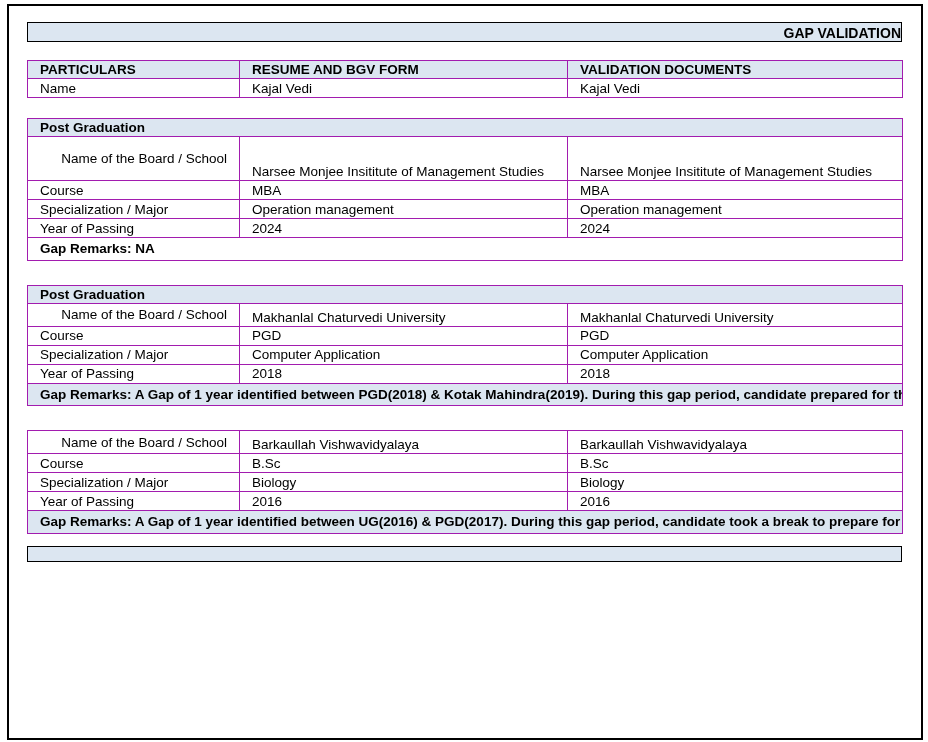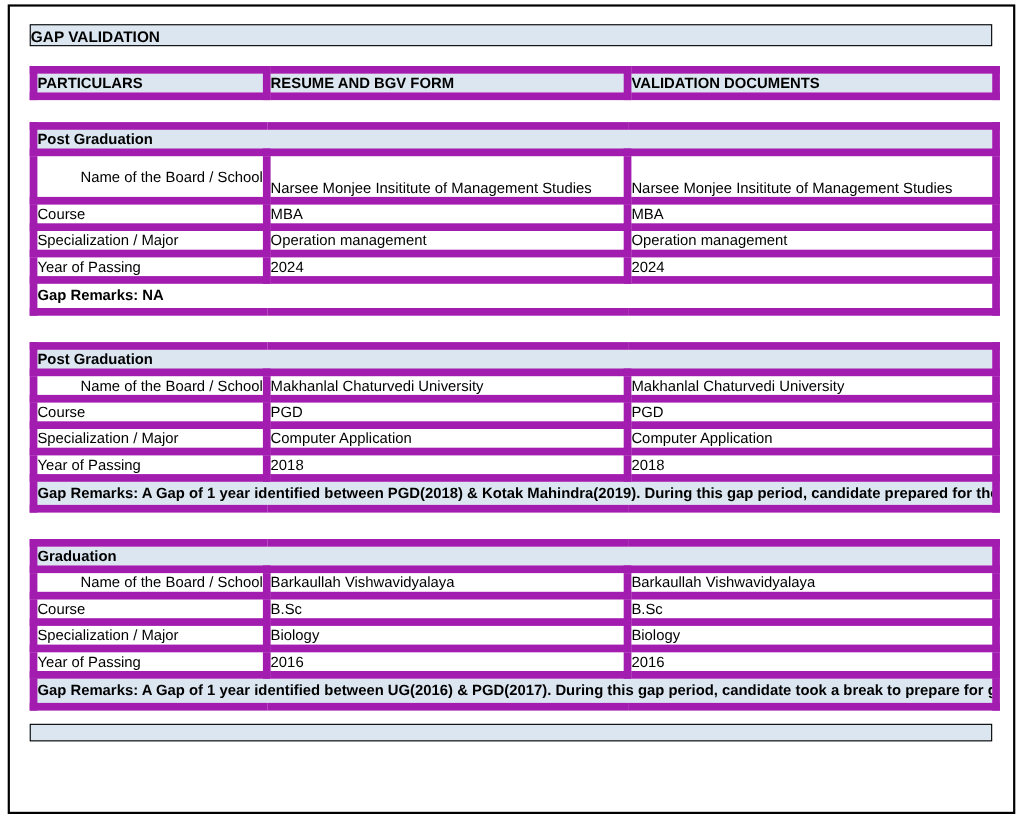--- a/index.html
+++ b/index.html
@@ -29,35 +29,35 @@
   .content {
     padding: 16px 0 0 18px;
   }
   .title-bar {
     width: 875px;
     height: 20px;
     line-height: 20px;
     box-sizing: border-box;
     background: #dce6f1;
     border: 1px solid #000000;
-    text-align: left;
+    text-align: right;
     font-weight: bold;
     font-size: 14px;
     color: #000000;
   }
   table.grid {
     border-collapse: collapse;
     table-layout: fixed;
     width: 875px;
     font-size: 13.5px;
     color: #000000;
   }
   table.grid td {
-    border: 7px solid #a21caf;
-    padding: 1px 0;
+    border: 1px solid #a21caf;
+    padding: 1px 12px;
     box-sizing: border-box;
     overflow: hidden;
     white-space: nowrap;
   }
   col.c1 { width: 212px; }
   col.c2 { width: 328px; }
   col.c3 { width: 335px; }
   tr.hdr td {
     background: #dce6f1;
     font-weight: bold;
@@ -109,20 +109,25 @@
             <col class="c1">
             <col class="c2">
             <col class="c3">
           </colgroup>
         <tbody>
             <tr class="hdr">
           <td>PARTICULARS</td>
           <td>RESUME AND BGV FORM</td>
           <td>VALIDATION DOCUMENTS</td>
         </tr>
+        <tr class="data-row">
+          <td>Name</td>
+          <td>Kajal Vedi</td>
+          <td>Kajal Vedi</td>
+        </tr>
       </tbody>
         </table>
 
       <div class="gap-md"></div>
 
       <table class="grid">
         <colgroup>
             <col class="c1">
             <col class="c2">
             <col class="c3">
@@ -197,23 +202,20 @@
 
       <div class="gap-lg"></div>
 
       <table class="grid">
         <colgroup>
             <col class="c1">
             <col class="c2">
             <col class="c3">
           </colgroup>
         <tbody>
-            <tr class="section-head">
-          <td colspan="3">Graduation</td>
-        </tr>
         <tr class="name-row">
           <td class="lbl">Name of the Board / School</td>
           <td>Barkaullah Vishwavidyalaya</td>
           <td>Barkaullah Vishwavidyalaya</td>
         </tr>
         <tr class="data-row">
           <td>Course</td>
           <td>B.Sc</td>
           <td>B.Sc</td>
         </tr>

